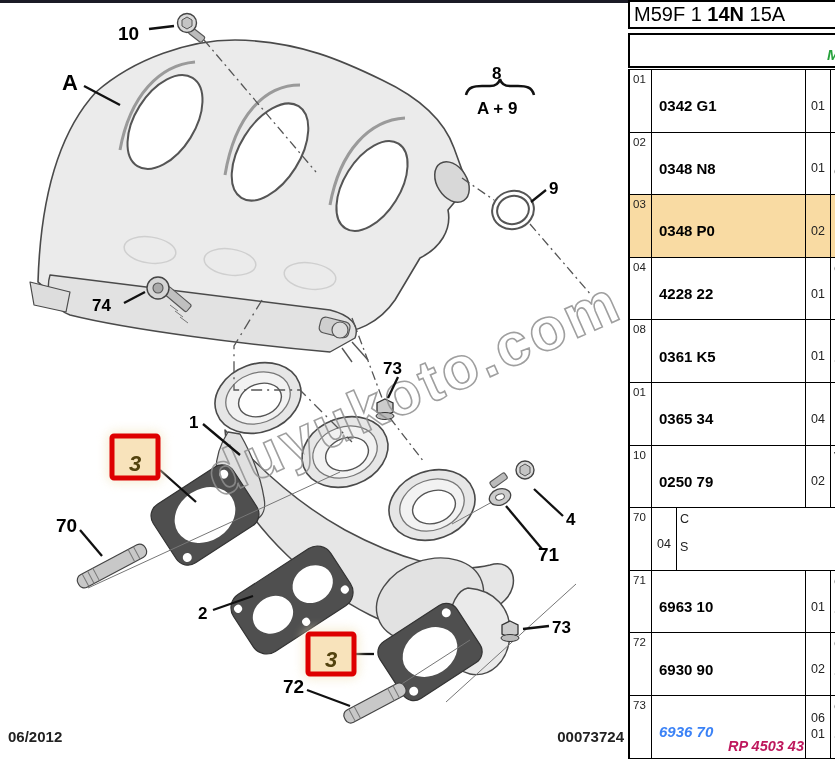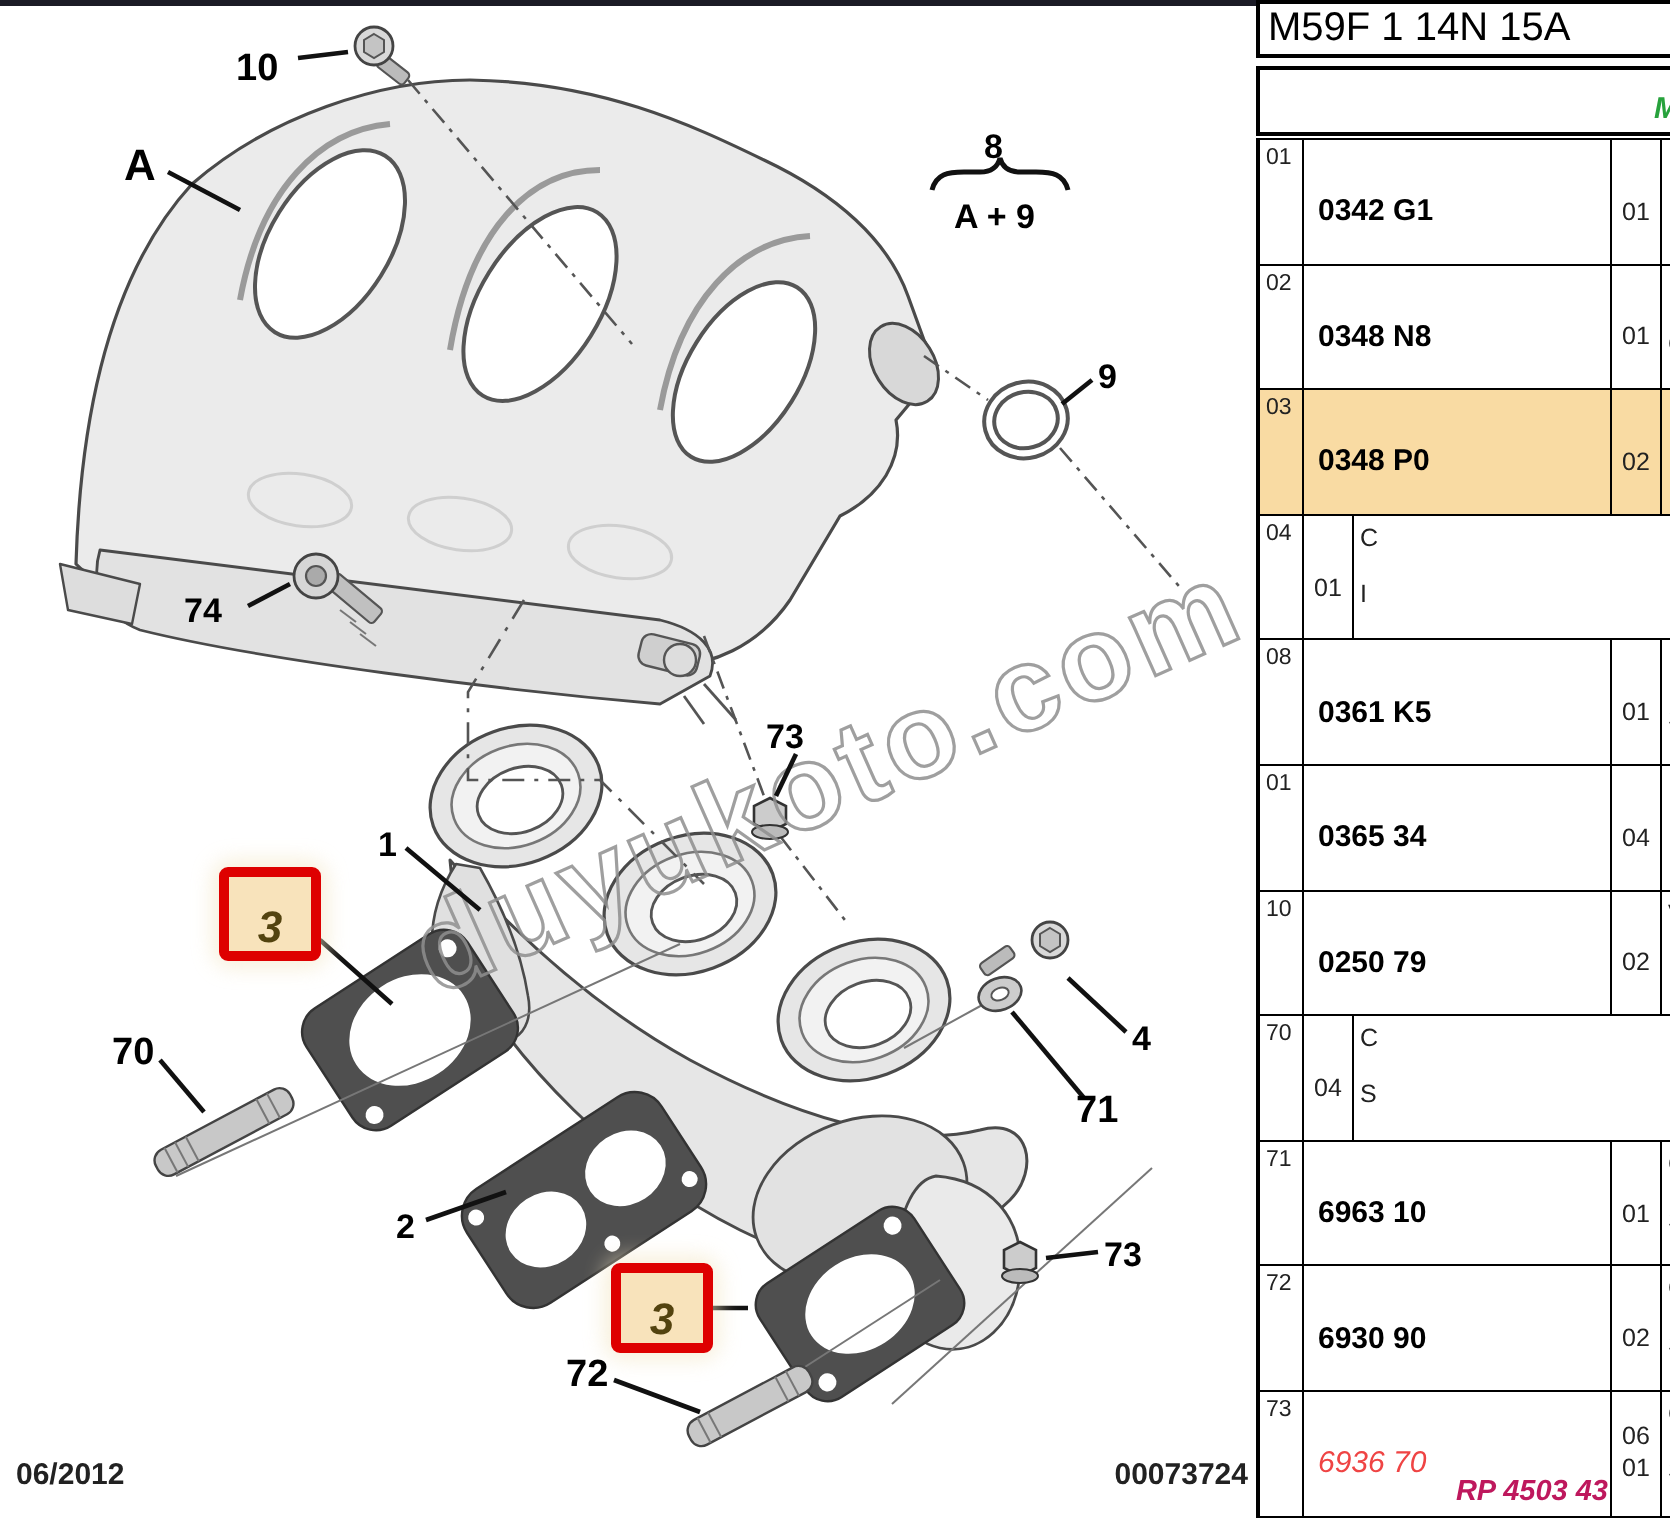--- a/index.html
+++ b/index.html
@@ -4,36 +4,36 @@
 <style>
   html,body{margin:0;padding:0;background:#fff;}
   .stage{position:relative;width:835px;height:765px;background:#fff;overflow:hidden;
          font-family:"Liberation Sans",sans-serif;color:#000;}
   
   .diagram{position:absolute;left:0;top:0;width:628px;height:765px;}
   
   .table-panel{position:absolute;left:628px;top:0;width:207px;height:765px;overflow:hidden;background:#fff;}
   .hdr1{position:absolute;left:0;top:0;width:352px;height:25px;border:2px solid #000;background:#fff;
         font-size:20px;line-height:25px;padding-left:4px;white-space:pre;}
-  .hdr1 .bold{font-weight:normal;}
+  .hdr1 .bold{font-weight:bold;}
   .hdr2{position:absolute;left:0;top:33px;width:352px;height:31px;border:2px solid #000;background:#fff;}
   .green-m{position:absolute;left:197px;bottom:3px;color:#27a23c;font-weight:bold;font-style:italic;font-size:15px;}
   .grid{position:absolute;left:0;top:69px;width:354px;border-left:2px solid #000;border-top:1.6px solid #000;}
   .row{display:flex;height:61.6px;border-bottom:1.6px solid #000;background:#fff;}
   .row.hl{background:#f9dba3;}
   .c{box-sizing:border-box;overflow:hidden;}
   .idx{width:22px;border-right:1.2px solid #000;font-size:11.5px;padding:3px 0 0 3px;color:#222;}
   .part{width:154px;border-right:1.4px solid #000;font-weight:bold;font-size:15px;
         display:flex;align-items:center;padding-left:7px;padding-top:10px;position:relative;}
   .qty{width:25px;border-right:1.4px solid #000;font-size:12.5px;
        display:flex;align-items:center;justify-content:center;padding-top:10px;color:#222;}
   .desc{flex:1;font-size:12.5px;padding-left:3px;color:#222;}
   .d1{margin-top:4px;}
   .d2{margin-top:14px;}
-  .part-ital{font-style:italic;font-weight:normal;color:#ef4444;}
+  .part-ital{font-style:italic;font-weight:bold;color:#3b82f6;}
   .rp{position:absolute;right:1px;bottom:4px;font-style:italic;font-weight:bold;font-size:14.5px;color:#be185d;white-space:nowrap;}
   .qty73{flex-direction:column;align-items:center;padding-top:0;padding-bottom:2px;}
   .qty73 div{line-height:16px;}
 </style>
 </head>
 <body>
 
 <div class="stage">
 
   <div class="diagram">
@@ -274,20 +274,21 @@
         <div class="c part">0348 P0</div>
         <div class="c qty">02</div>
         <div class="c desc">
           <div class="d1">I</div>
           <div class="d2">I</div>
         </div>
       </div>
 
       <div class="row">
         <div class="c idx">04</div>
+        <div class="c part">4228 22</div>
         <div class="c qty">01</div>
         <div class="c desc">
           <div class="d1">C</div>
           <div class="d2">I</div>
         </div>
       </div>
 
       <div class="row">
         <div class="c idx">08</div>
         <div class="c part">0361 K5</div>

